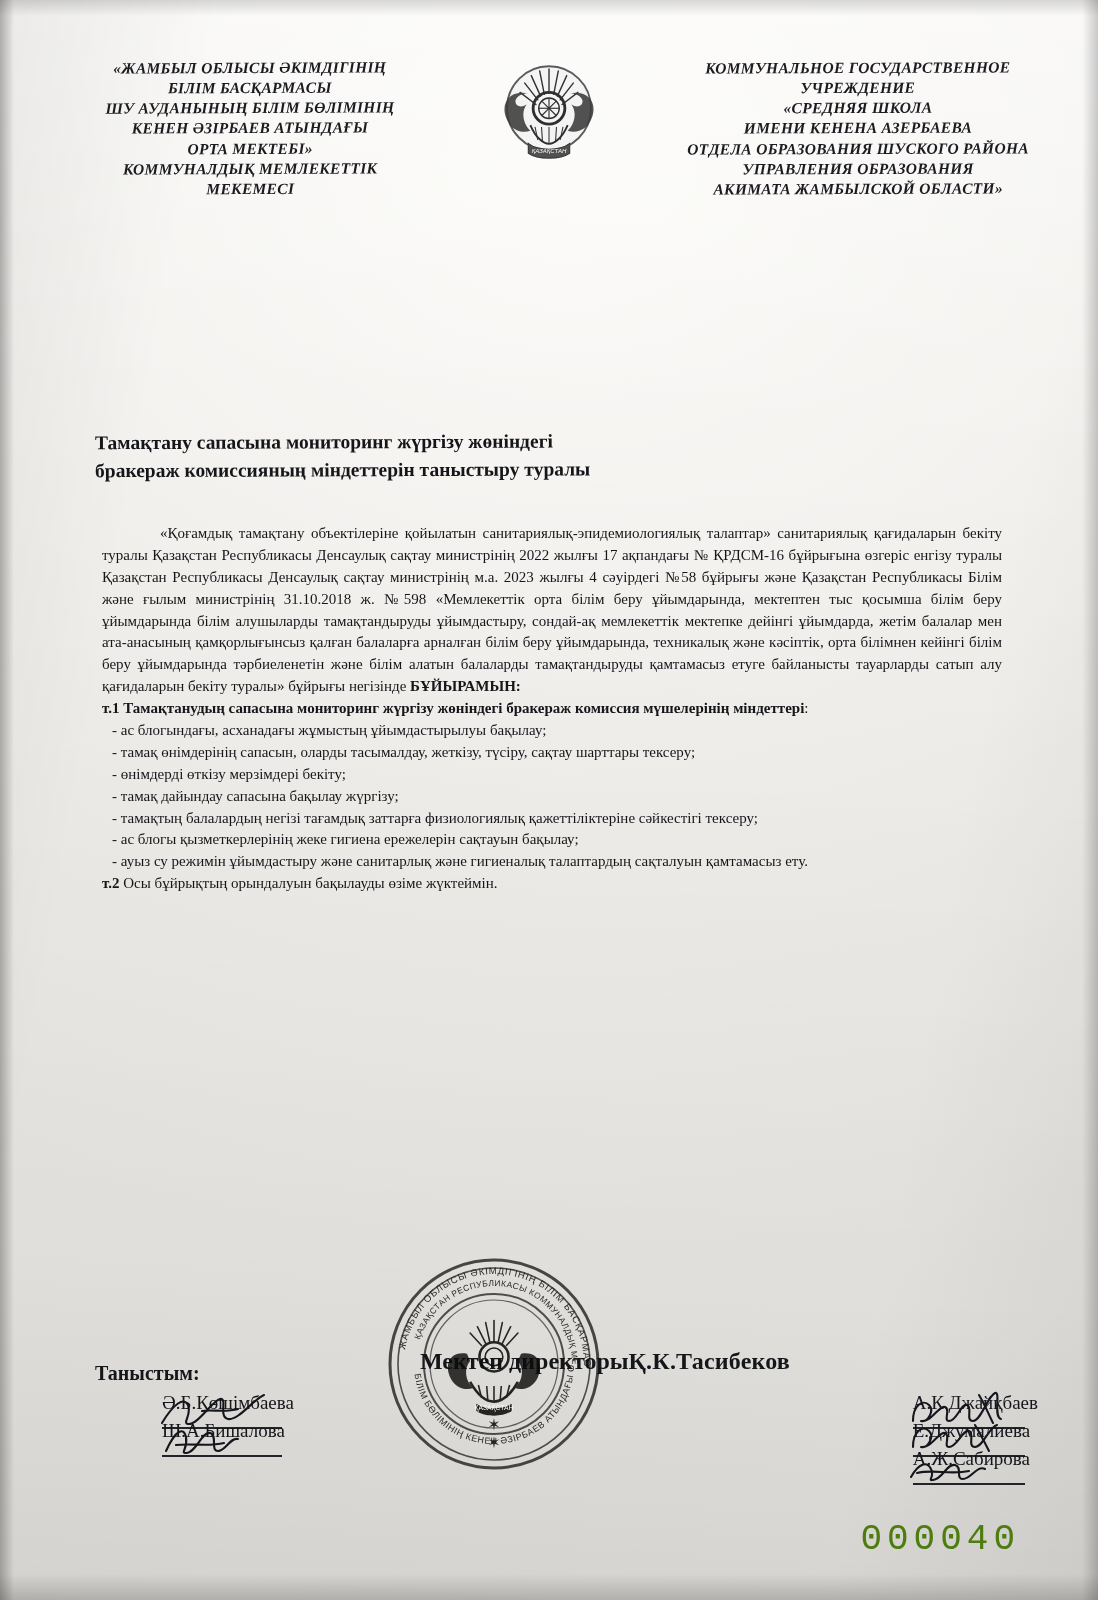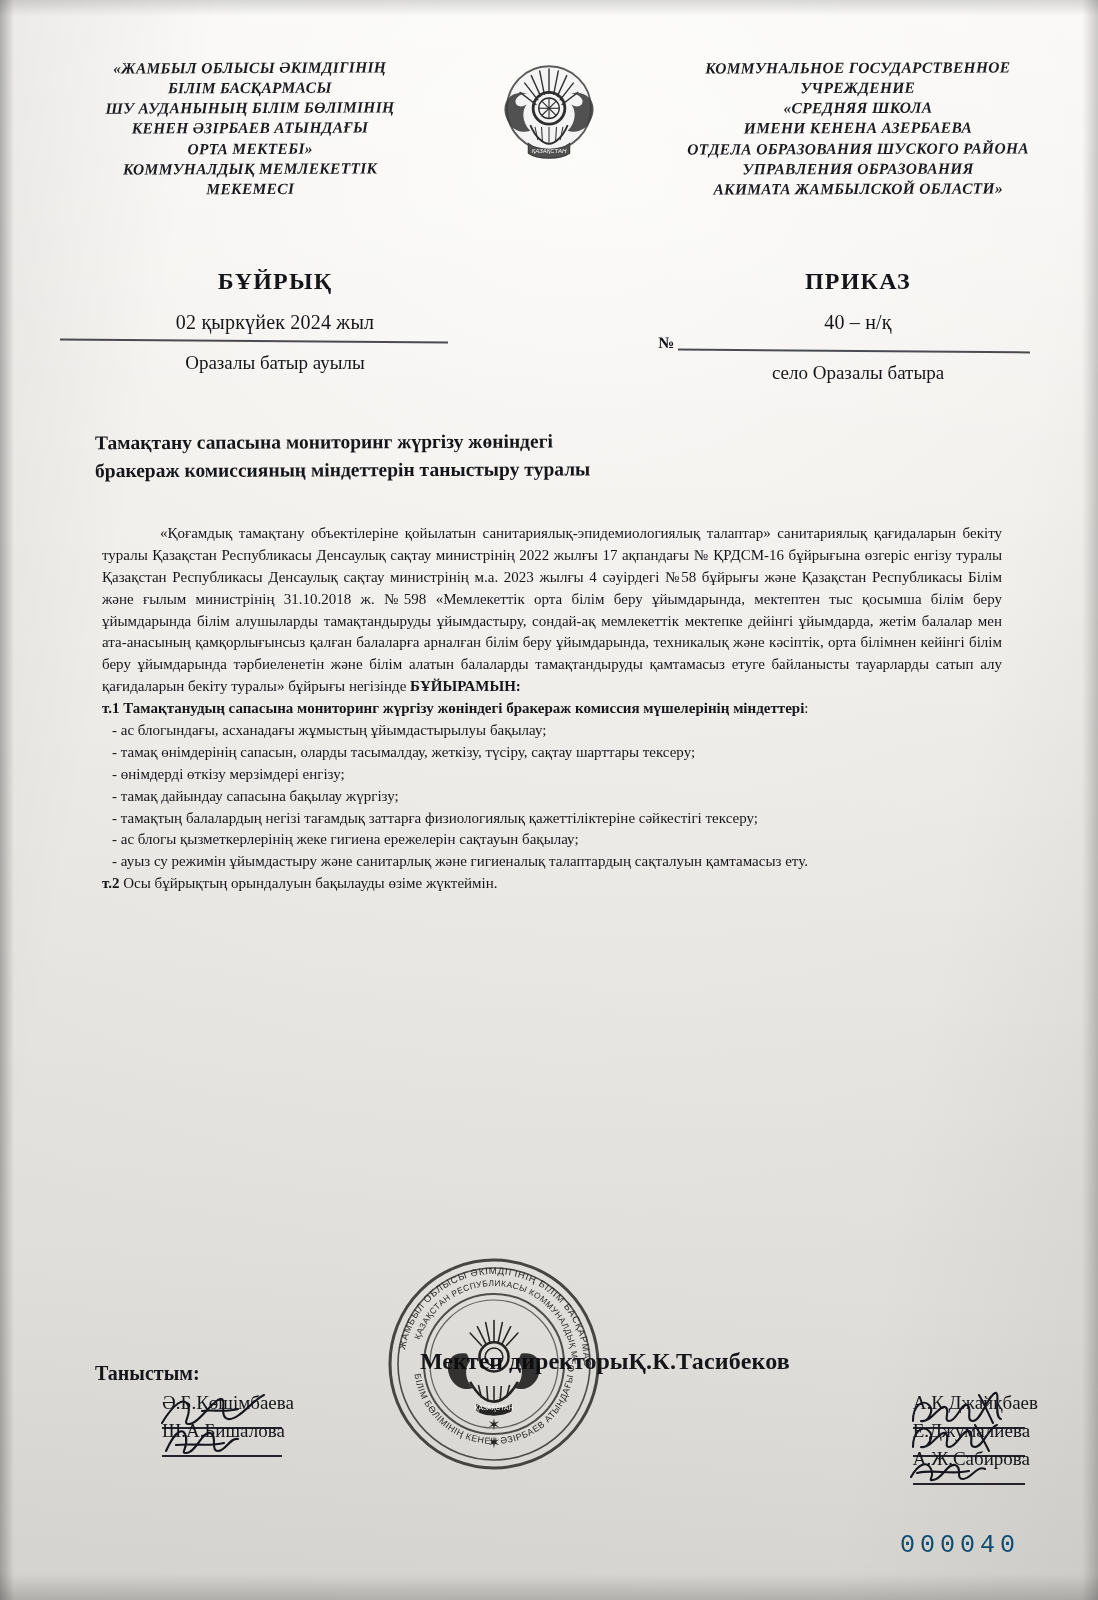--- a/index.html
+++ b/index.html
@@ -216,23 +216,23 @@
     opacity: 0.88;
     filter: grayscale(1) contrast(1.2);
   }
   .stamp-main { left: 378px; top: 1248px; width: 232px; height: 232px; }
 
   .page-number {
     position: absolute;
     right: 78px;
     bottom: 40px;
     font-family: "Liberation Mono", "DejaVu Sans Mono", monospace;
-    font-size: 25px;
+    font-size: 36px;
     letter-spacing: 5px;
-    color: #0c4a6e;
+    color: #4d7c0f;
     text-align: center;
   }
 </style>
 </head>
 <body>
 
 <div class="page">
   <div class="paper-shade"></div>
 
   <div class="header">
@@ -294,52 +294,34 @@
       <div>КОММУНАЛЬНОЕ ГОСУДАРСТВЕННОЕ</div>
       <div>УЧРЕЖДЕНИЕ</div>
       <div>«СРЕДНЯЯ ШКОЛА</div>
       <div>ИМЕНИ КЕНЕНА АЗЕРБАЕВА</div>
       <div>ОТДЕЛА ОБРАЗОВАНИЯ ШУСКОГО РАЙОНА</div>
       <div>УПРАВЛЕНИЯ ОБРАЗОВАНИЯ</div>
       <div>АКИМАТА ЖАМБЫЛСКОЙ ОБЛАСТИ»</div>
     </div>
   </div>
 
-  <div class="order-row">
-    <div class="order-col left">
-      <div class="order-word">БҰЙРЫҚ</div>
-      <div class="order-sub">02  қыркүйек  2024 жыл</div>
-      <div class="rule left"></div>
-      <div class="order-place">Оразалы батыр ауылы</div>
-    </div>
-
-    <div class="order-col right">
-      <div class="order-word">ПРИКАЗ</div>
-      <div class="order-sub">40 – н/қ</div>
-      <div class="rule-wrap-right">
-        <span class="no-sign">№</span>
-        <span class="rule right"></span>
-      </div>
-      <div class="order-place">село Оразалы батыра</div>
-    </div>
-  </div>
 
   <div class="subject">
     <div>Тамақтану сапасына мониторинг жүргізу жөніндегі</div>
     <div>бракераж комиссияның міндеттерін таныстыру туралы</div>
   </div>
 
   <div class="body">
     <p class="indent"><span>«Қоғамдық тамақтану объектілеріне қойылатын санитариялық-эпидемиологиялық талаптар» санитариялық қағидаларын бекіту туралы Қазақстан Республикасы Денсаулық сақтау министрінің 2022 жылғы 17 ақпандағы № ҚРДСМ-16 бұйрығына өзгеріс енгізу туралы Қазақстан Республикасы Денсаулық сақтау министрінің м.а. 2023 жылғы 4 сәуірдегі №58 бұйрығы және Қазақстан Республикасы Білім және ғылым министрінің 31.10.2018 ж. №598 «Мемлекеттік орта білім беру ұйымдарында, мектептен тыс қосымша білім беру ұйымдарында білім алушыларды тамақтандыруды ұйымдастыру, сондай-ақ мемлекеттік мектепке дейінгі ұйымдарда, жетім балалар мен ата-анасының қамқорлығынсыз қалған балаларға арналған білім беру ұйымдарында, техникалық және кәсіптік, орта білімнен кейінгі білім беру ұйымдарында тәрбиеленетін және білім алатын балаларды тамақтандыруды қамтамасыз етуге байланысты тауарларды сатып алу қағидаларын бекіту туралы» бұйрығы негізінде </span><span class="b">БҰЙЫРАМЫН:</span></p>
 
     <p class="cmd-line"><span class="b">т.1 Тамақтанудың сапасына мониторинг жүргізу жөніндегі бракераж комиссия мүшелерінің міндеттері</span><span>:</span></p>
 
     <p class="bulleted list-item">- ас блогындағы, асханадағы жұмыстың ұйымдастырылуы бақылау;</p>
     <p class="bulleted list-item">- тамақ өнімдерінің сапасын, оларды тасымалдау, жеткізу, түсіру, сақтау шарттары тексеру;</p>
-    <p class="bulleted list-item">- өнімдерді өткізу мерзімдері енгізу;</p>
+    <p class="bulleted list-item">- өнімдерді өткізу мерзімдері бекіту;</p>
     <p class="bulleted list-item">- тамақ дайындау сапасына бақылау жүргізу;</p>
     <p class="bulleted list-item">- тамақтың балалардың негізі тағамдық заттарға физиологиялық қажеттіліктеріне сәйкестігі тексеру;</p>
     <p class="bulleted list-item">- ас блогы қызметкерлерінің жеке гигиена ережелерін сақтауын бақылау;</p>
     <p class="bulleted list-item">- ауыз су режимін ұйымдастыру және санитарлық және гигиеналық талаптардың сақталуын қамтамасыз ету.</p>
 
     <p class="cmd-line"><span class="b">т.2</span><span>  Осы бұйрықтың орындалуын бақылауды өзіме жүктеймін.</span></p>
   </div>
 
   <div class="sig-director">
     <span>Мектеп  директоры</span>

